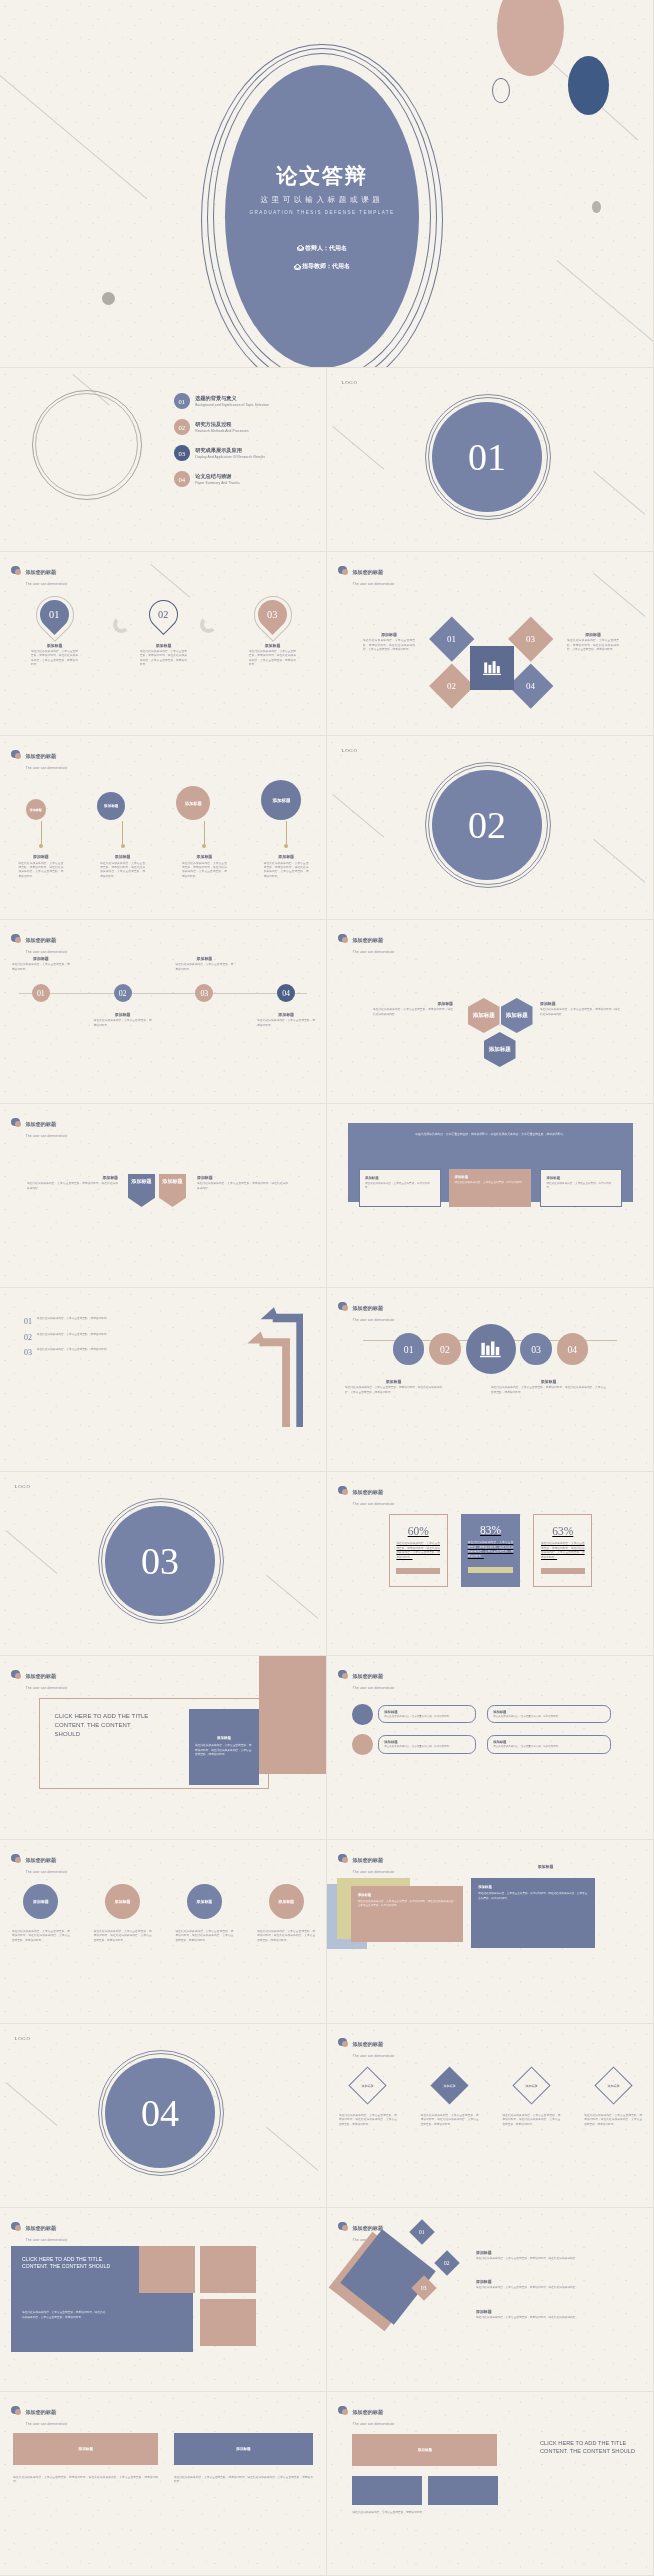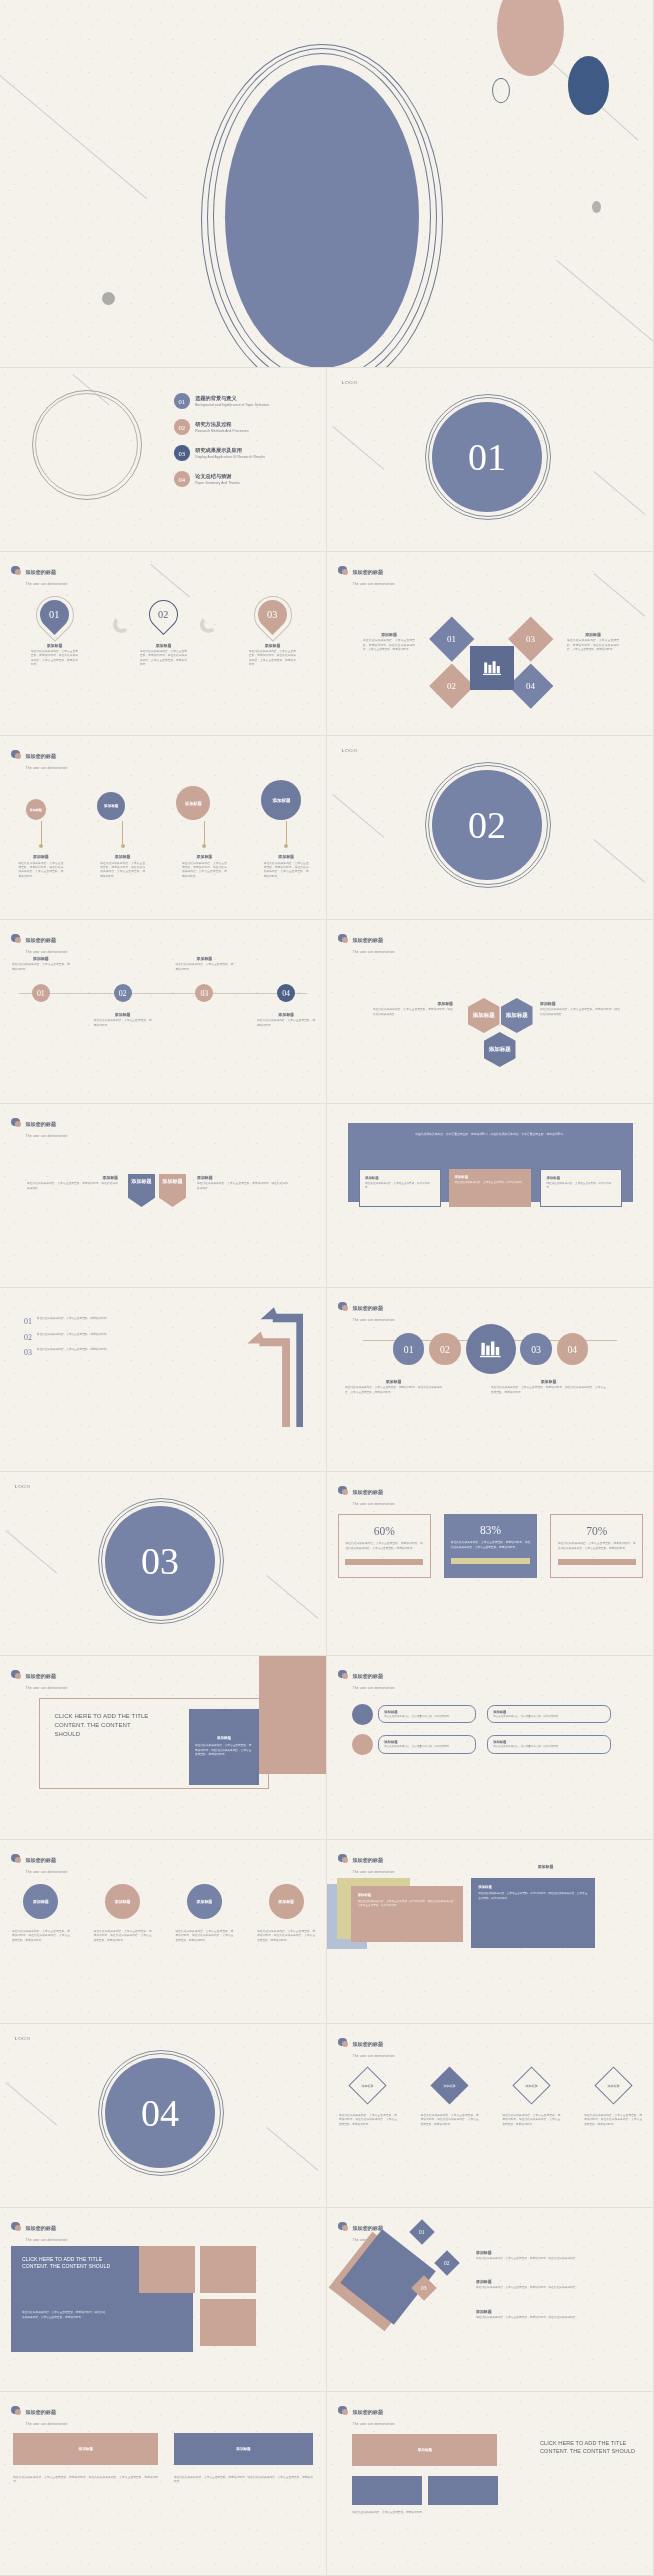--- a/index.html
+++ b/index.html
@@ -85,21 +85,21 @@
   .dmd span { transform:rotate(-45deg); font-family:"Liberation Serif",serif; color:#fff; font-size:9px;}
 
   .hexa { width:31.5px;height:35px; display:flex;align-items:center;justify-content:center;
           clip-path:polygon(50% 0,100% 25%,100% 75%,50% 100%,0 75%,0 25%);
           color:#fff; font-size:5.5px; font-weight:bold; }
 
   .chev { width:27px;height:33px; display:flex;align-items:flex-start;justify-content:center;
           padding-top:4.2px; clip-path:polygon(0 0,100% 0,100% 72%,50% 100%,0 72%);
           color:#fff; font-size:5.1px; font-weight:bold;}
 
-  .pct-card { width:93px; padding:9.7px 6.7px 12px; text-align:center; }
+  .pct-card { width:59px; padding:9.7px 6.7px 12px; text-align:center;text-decoration:underline; }
   .pct-num { font-family:"Liberation Serif",serif; font-size:11.5px; margin-bottom:5.5px;}
 
   .clickttl { font-size:6px; color:#5e6474; line-height:1.45; letter-spacing:0.1px;}
 
   .pill { border:0.6px solid #7683a6; border-radius:7.3px; padding:3.6px 4.8px; }
   .circ-lbl { border-radius:50%; display:flex;align-items:center;justify-content:center;
               color:#fff; font-size:3.9px; font-weight:bold; text-align:center;}
 
   .tl-dot { width:18px;height:18px;border-radius:50%; color:#fff;
             font-family:"Liberation Serif",serif; font-size:7.9px;
@@ -122,20 +122,35 @@
     <div class="dot" style="left:568px;top:56px;width:41px;height:59px;background:#3f5a85;border-radius:50%;"></div>
     <div class="ring" style="left:492px;top:78px;width:18px;height:25.4px;border-color:#6e7a92;"></div>
     <div class="dot" style="left:592px;top:201px;width:8.5px;height:12px;background:#b4b2ad;"></div>
     <div class="dot" style="left:102px;top:292px;width:13.3px;height:13.3px;background:#aeaca7;"></div>
 
     <div class="t-oval t-ring" style="left:201px;top:44px;width:242px;height:351px;"></div>
     <div class="t-oval t-ring" style="left:207px;top:48px;width:230px;height:339px;"></div>
     <div class="t-oval t-ring" style="left:213px;top:53px;width:218px;height:327px;"></div>
     <div class="t-oval t-core" style="left:225px;top:65px;width:194px;height:303px;"></div>
 
+    <div style="position:absolute;left:225px;top:65px;width:194px;height:303px;display:flex;flex-direction:column;align-items:center;justify-content:center;">
+      <div class="title-cn">论文答辩</div>
+      <div class="title-sub">这里可以输入标题或课题</div>
+      <div class="title-en">GRADUATION THESIS DEFENSE TEMPLATE</div>
+      <div style="height:29px"></div>
+      <div class="person">
+        <span class="usr"></span>
+        <span>答辩人：代用名</span>
+      </div>
+      <div style="height:9.7px"></div>
+      <div class="person">
+        <span class="usr"></span>
+        <span>指导教师：代用名</span>
+      </div>
+    </div>
   </div>
 
   <div class="slide">
     <div class="diag" style="left:73px;top:6px;width:48px;transform:rotate(40deg);"></div>
     <div class="ring" style="left:31.5px;top:22px;width:110px;height:110px;border-color:#a8a39c;"></div>
     <div class="ring" style="left:35px;top:25.4px;width:103px;height:103px;border-color:#b7b2ab;"></div>
     <div style="position:absolute;left:174px;top:25.4px;width:145px;">
       <div class="toc-item">
         <div class="toc-num" style="background:#7683a6">01</div>
         <div>
@@ -536,21 +551,21 @@
         <div class="pct-num" style="color:#6a7186">60%</div>
         <div class="cardp">请在此处添加具体内容，文字尽量言简意赅，简单说明即可，请在此处添加具体内容，文字尽量言简意赅，简单说明即可。</div>
         <div style="margin-top:7.9px;height:6px;background:#c9a597"></div>
       </div>
       <div class="pct-card" style="background:#7683a6;">
         <div class="pct-num" style="color:#fff">83%</div>
         <div class="cardp" style="color:#eceef5">请在此处添加具体内容，文字尽量言简意赅，简单说明即可，请在此处添加具体内容，文字尽量言简意赅，简单说明即可。</div>
         <div style="margin-top:7.9px;height:6px;background:#d8d09c"></div>
       </div>
       <div class="pct-card" style="border:0.6px solid #c9a597;">
-        <div class="pct-num" style="color:#6a7186">70%</div>
+        <div class="pct-num" style="color:#6a7186">63%</div>
         <div class="cardp">请在此处添加具体内容，文字尽量言简意赅，简单说明即可，请在此处添加具体内容，文字尽量言简意赅，简单说明即可。</div>
         <div style="margin-top:7.9px;height:6px;background:#c9a597"></div>
       </div>
     </div>
   </div>
 
   <div class="slide">
     <div class="shead">
       <span class="hico">
           <i class="b"></i>

